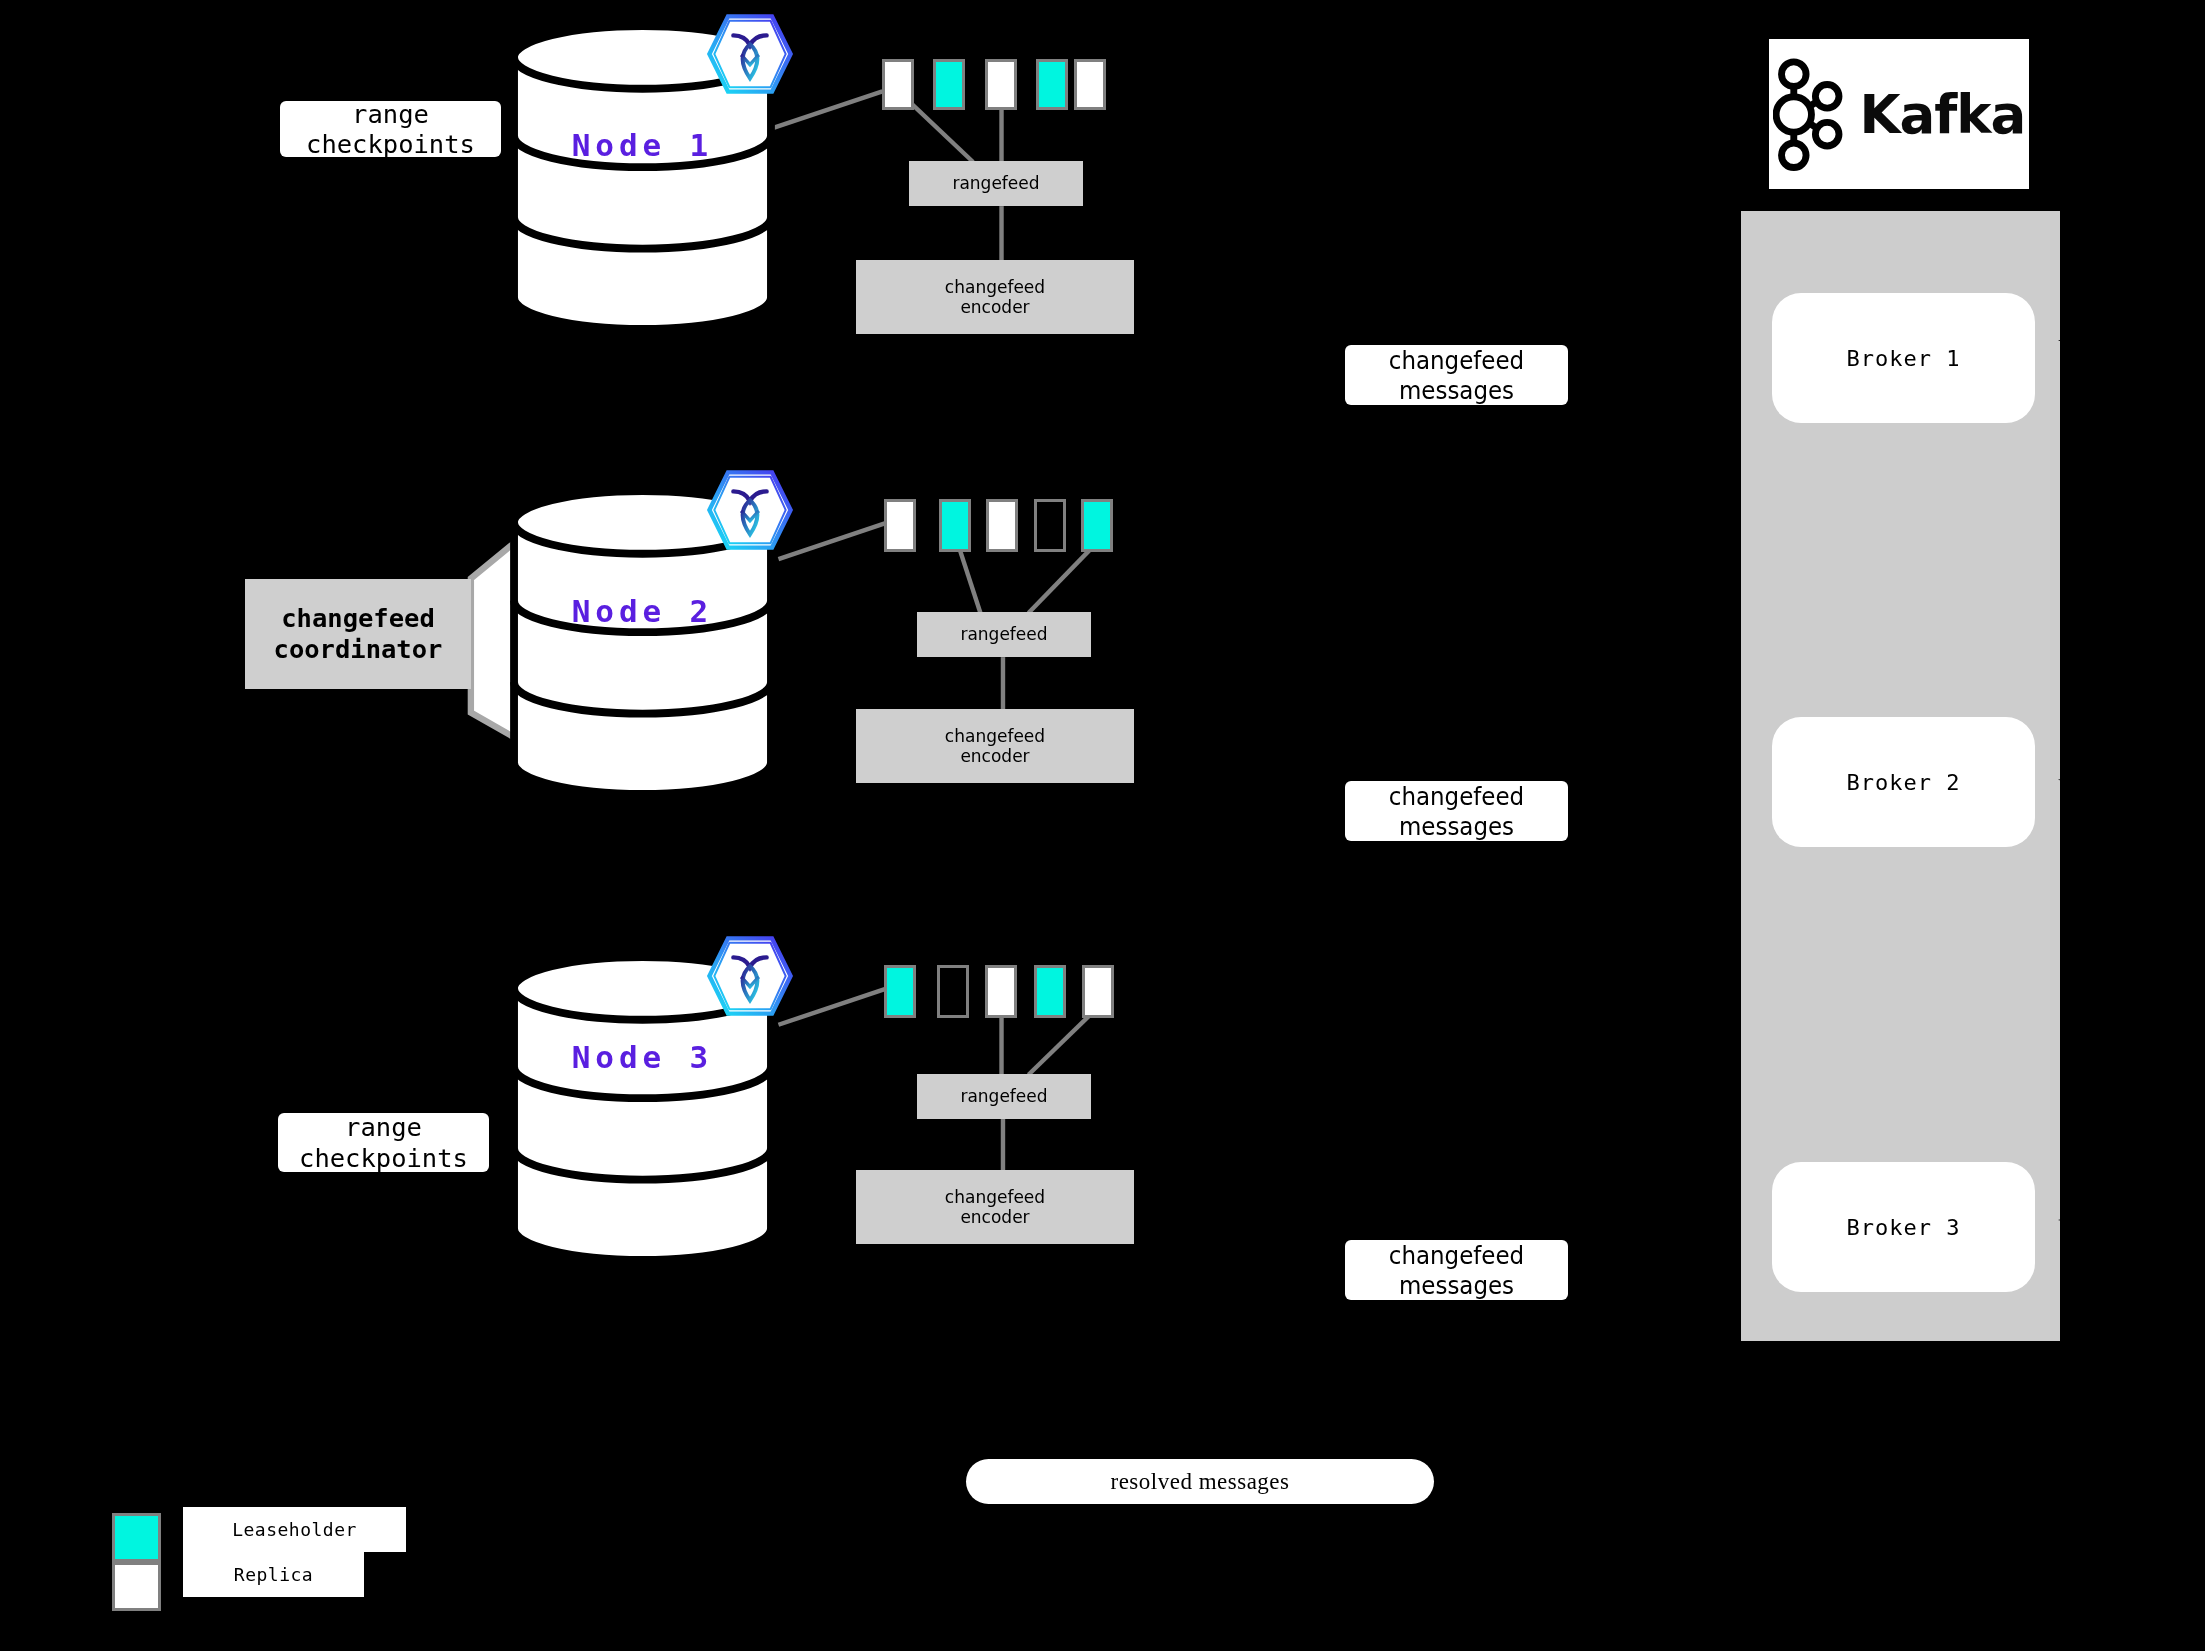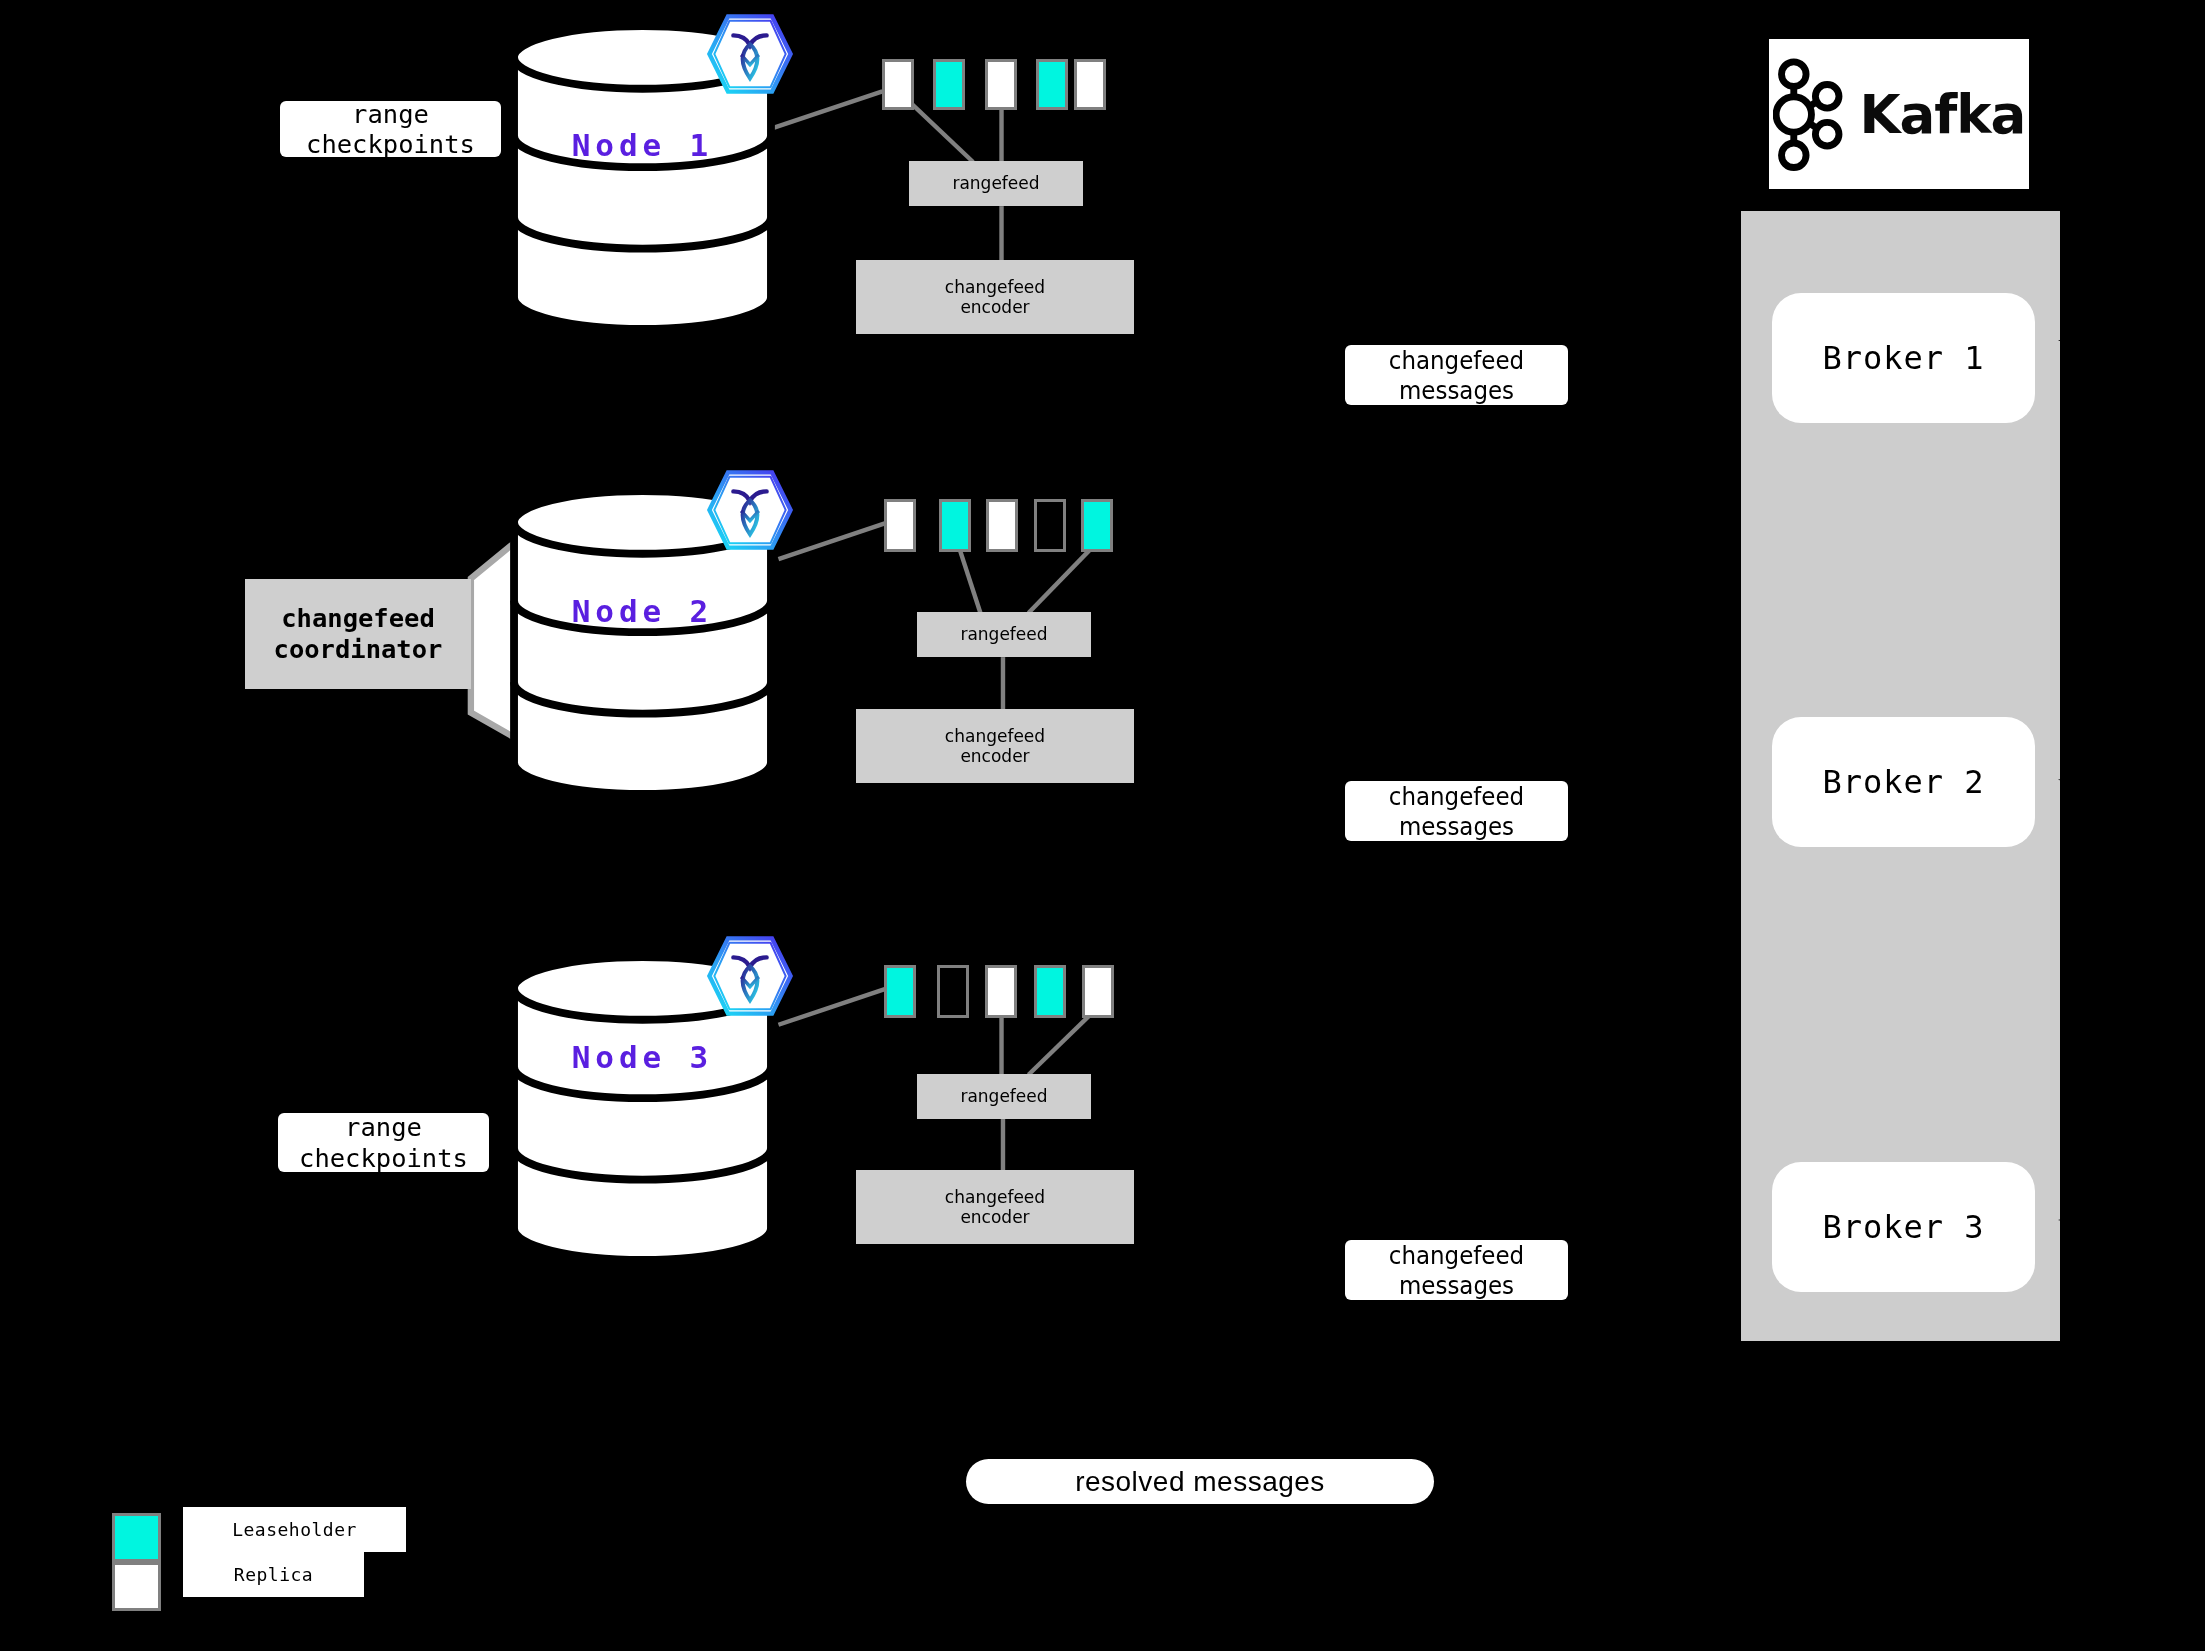--- a/index.html
+++ b/index.html
@@ -36,26 +36,26 @@
     text-align:center;}
 
   
   .kafka-panel{background:#cdcdcd;}
   .kafka-logo-box{background:#fff;display:flex;align-items:center;
     justify-content:center;gap:12.7px;}
   .kafka-word{font-family:"DejaVu Sans",sans-serif;font-weight:bold;
     font-size:53px;color:#0b0b0b;letter-spacing:-1px;line-height:1;}
   .broker{background:#fff;border-radius:29px;display:flex;align-items:center;
     justify-content:center;font-family:"DejaVu Sans Mono",monospace;
-    font-size:32px;color:#000;letter-spacing:1px;}
+    font-size:22px;color:#000;letter-spacing:1px;}
 
   
   .pill{background:#fff;border-radius:22.6px;display:flex;align-items:center;
-    justify-content:center;font-family:Liberation Sans, sans-serif;
-    font-size:28px;color:#000;letter-spacing:0.5px;}
+    justify-content:center;font-family:Liberation Serif, serif;
+    font-size:23px;color:#000;letter-spacing:0.5px;}
 
   
   .legend-sw{border:3.4px solid #808080;box-sizing:border-box;}
   .legend-txt{background:#fff;color:#000;display:flex;align-items:center;
     justify-content:center;font-family:"DejaVu Sans Mono",monospace;
     font-size:18px;letter-spacing:0.5px;}
 
   
   .range{position:absolute;box-sizing:border-box;border:3.4px solid #808080;}
 </style>

